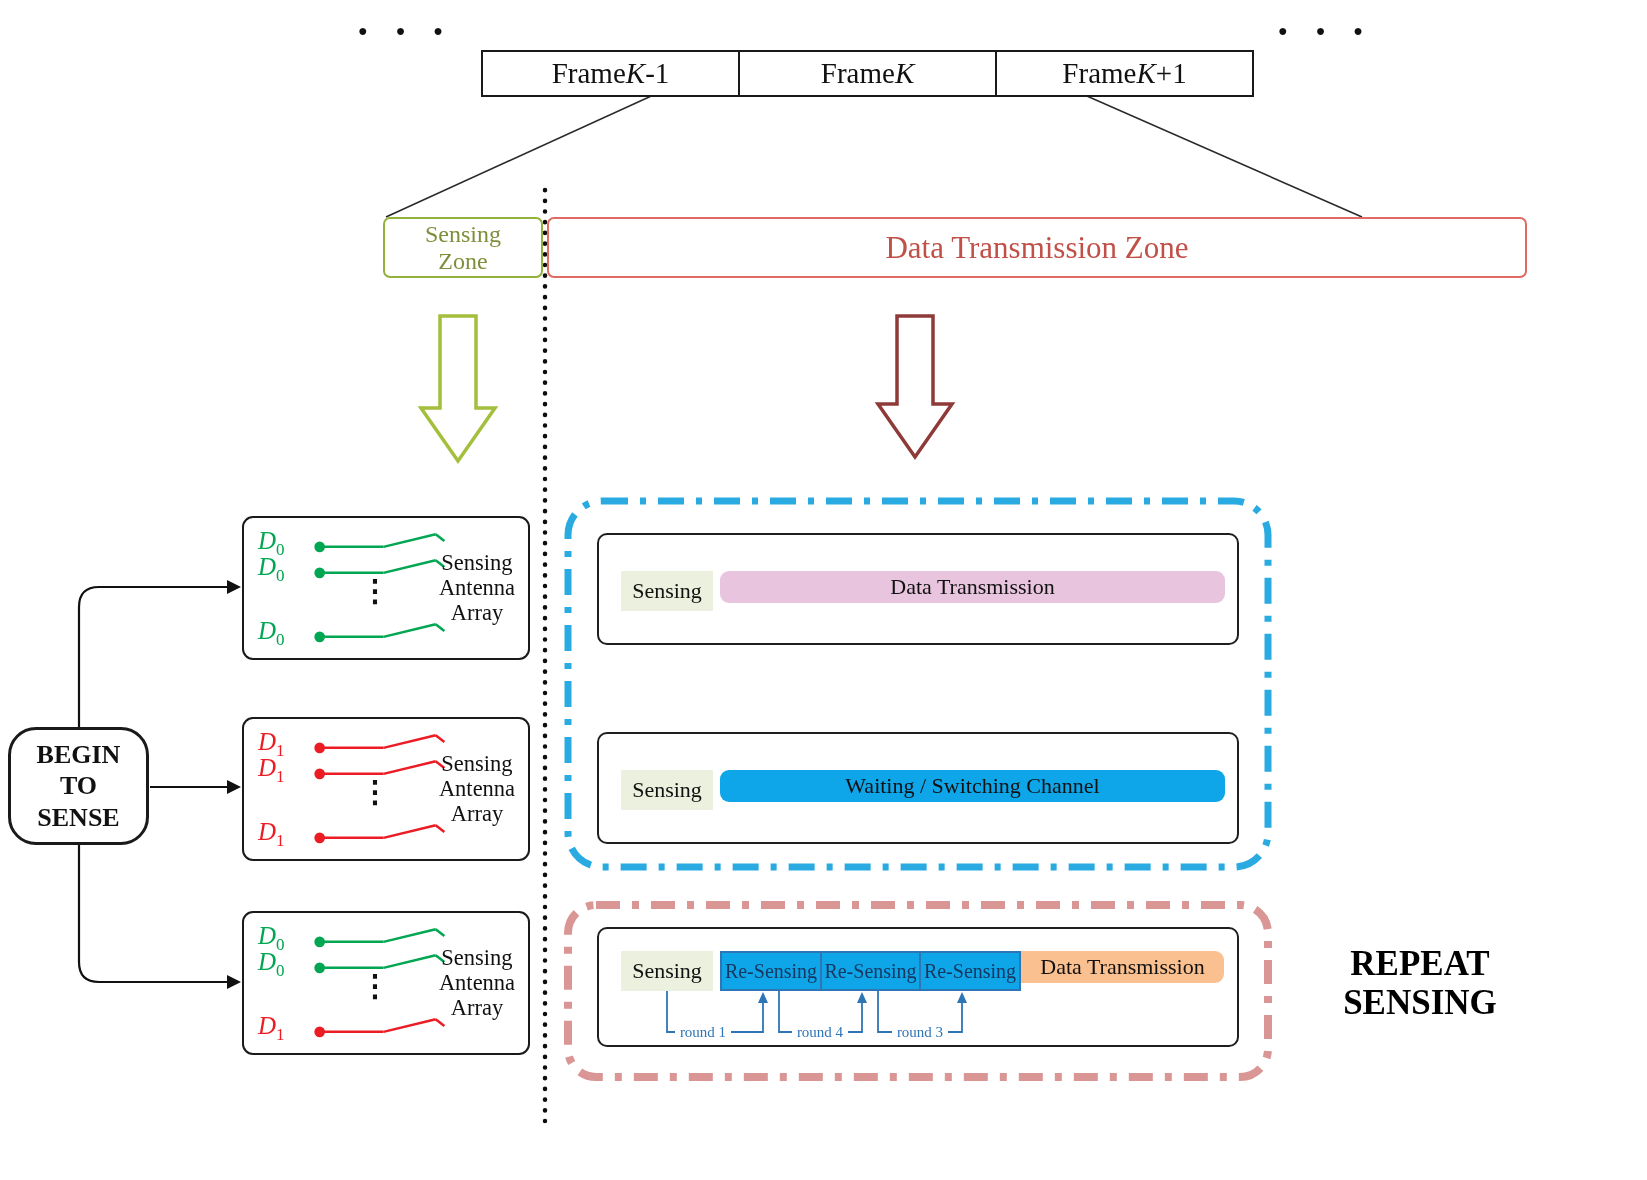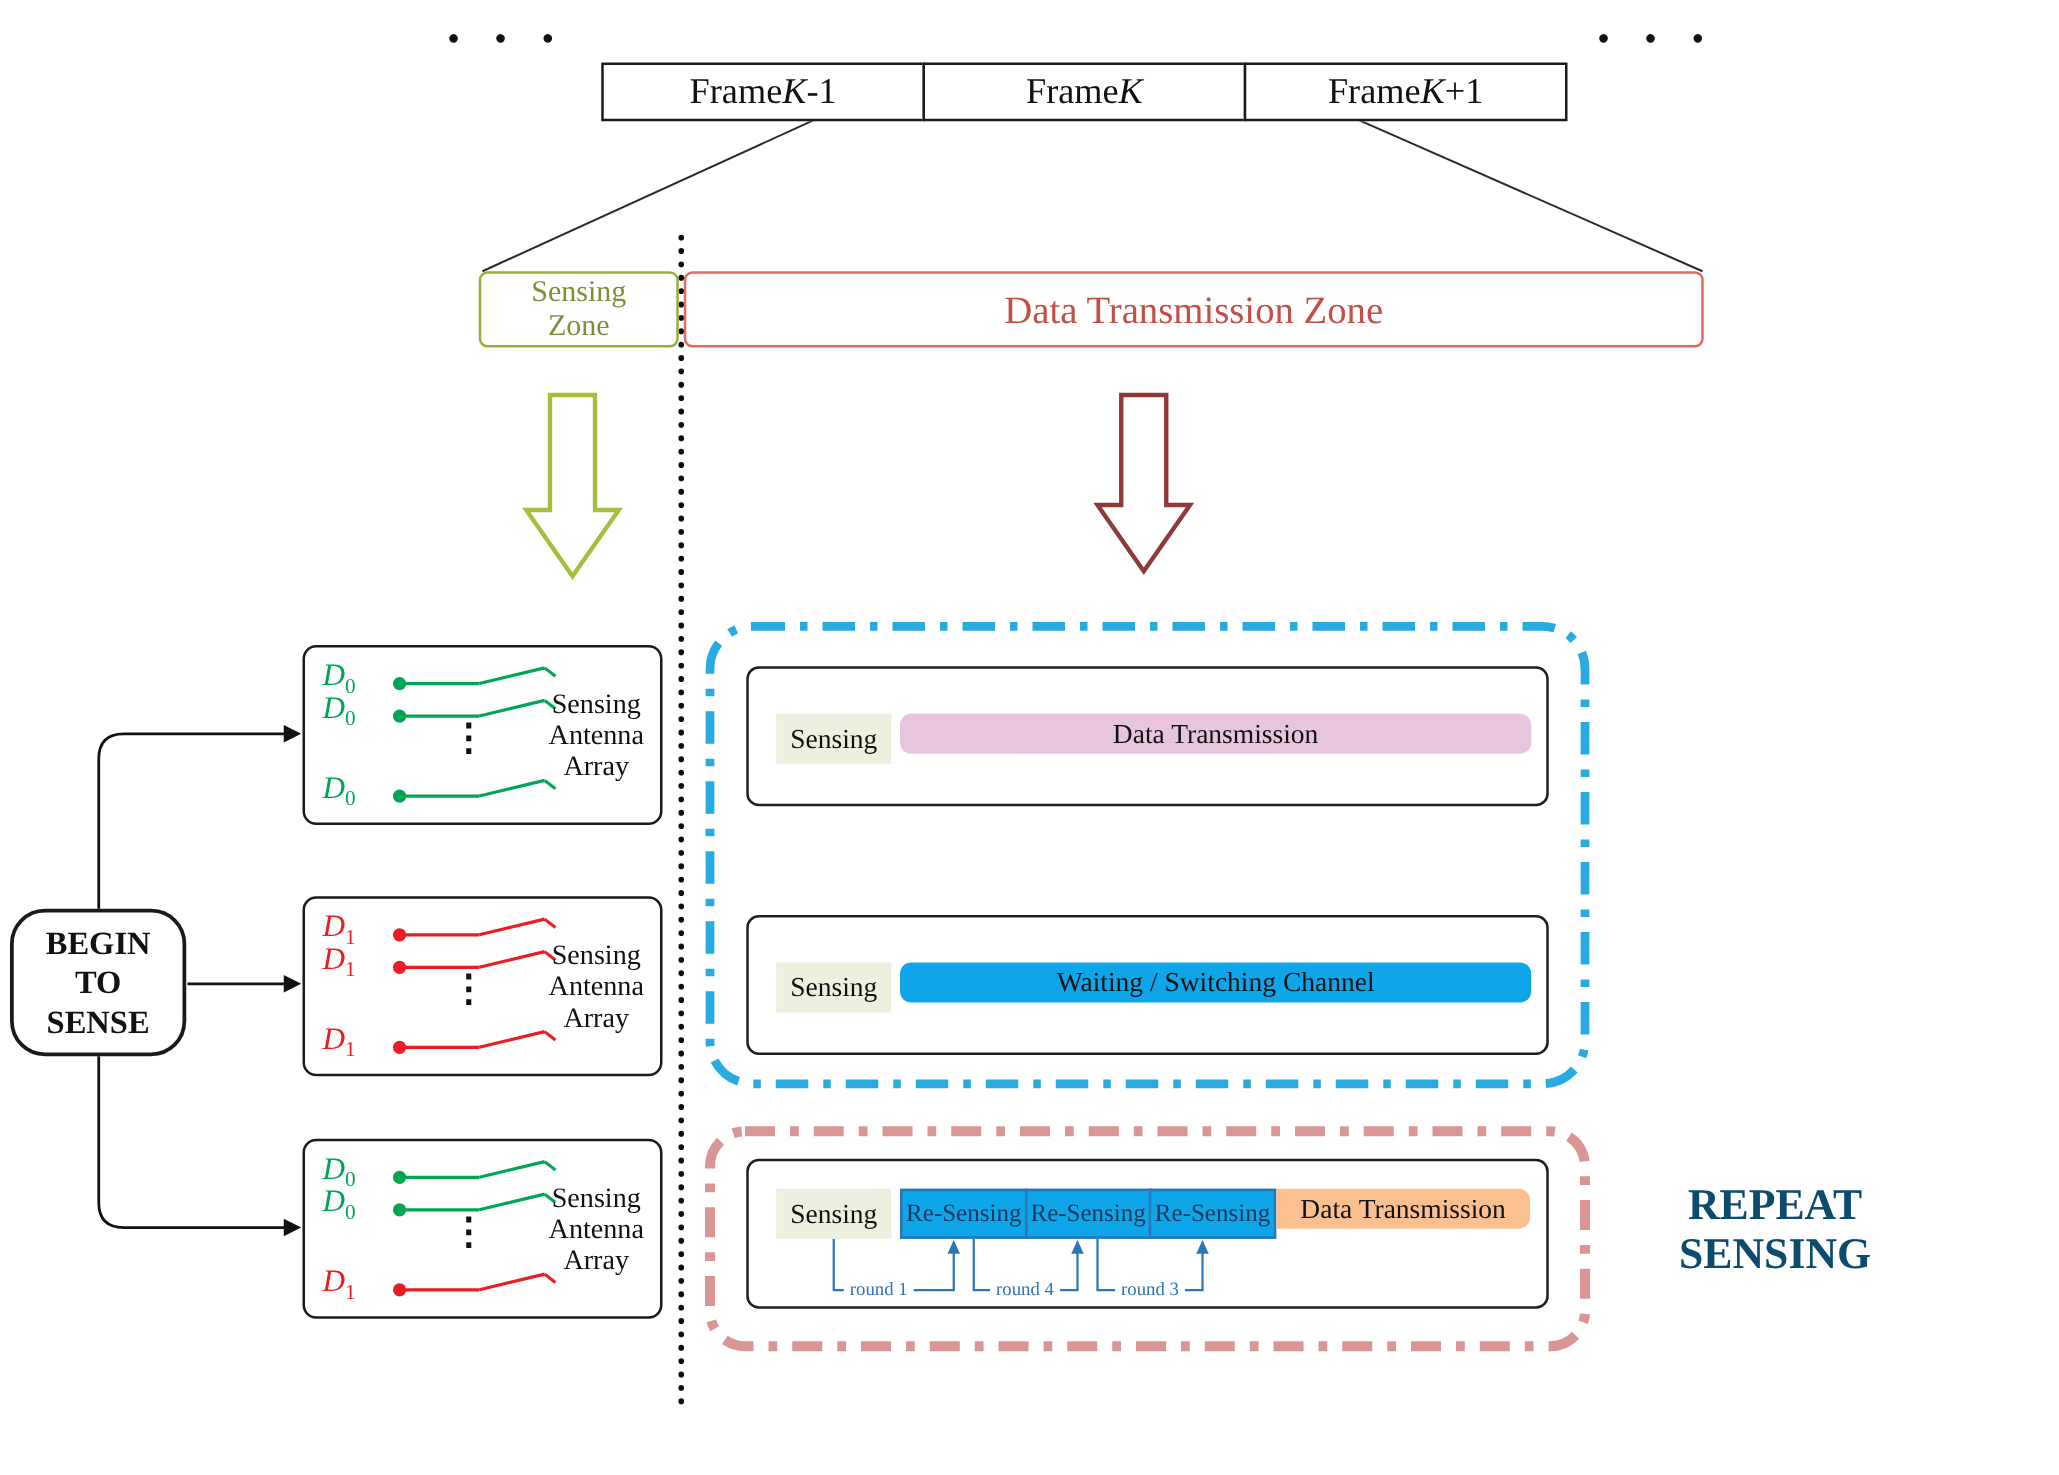--- a/index.html
+++ b/index.html
@@ -21,21 +21,21 @@
   
   .frames { position:absolute; left:481px; top:9px; display:flex;margin-top:41px; }
   .frame-box { width:259px; height:47px; border:2px solid #1a1a1a; display:flex; align-items:center; justify-content:center; font-size:29px; background:#fff; }
   .frame-box + .frame-box { margin-left:-2px; }
   .frame-box .k { font-style:italic; }
   .dots { position:absolute; font-size:16px; letter-spacing:28px; color:#111; top:22px; }
 
   
   .zone { position:absolute; top:217px; height:61px; border-radius:7px; display:flex; flex-direction:column; align-items:center; justify-content:center; background:#fff; }
   .sensing-zone { left:383px; width:160px; border:2px solid #93b23c; color:#7e8f3b; font-size:24px; line-height:1.12; }
-  .data-zone { left:547px; width:816px; border:2px solid #df6b64; color:#c05048; font-size:31px; }
+  .data-zone { left:547px; width:980px; border:2px solid #df6b64; color:#c05048; font-size:31px; }
 
   
   .begin-box { position:absolute; left:8px; top:727px; width:141px; height:118px; border:3px solid #1a1a1a; border-radius:28px; display:flex; flex-direction:column; align-items:center; justify-content:center; font-weight:bold; font-size:26px; line-height:1.2; text-align:center; background:#fff; }
 
   
   .ant-box { position:absolute; left:242px; width:288px; height:144px; border:2px solid #1a1a1a; border-radius:11px; background:#fff; }
   .ant-row { position:absolute; left:14px; height:26px; display:flex; align-items:center; gap:16px; }
   .dlabel { width:36px; font-size:25px; font-style:italic; text-align:left; }
   .dlabel sub { font-size:17px; font-style:normal; }
   .green .dlabel { color:#00a651; }
@@ -63,21 +63,21 @@
   .resense + .resense { margin-left:-2.5px; }
   .bar.orange { left:422px; top:22px; width:203px; background:#fac090; border-radius:0 9px 9px 0; }
   .rounds-svg { position:absolute; left:0; top:62px; }
   .rline { fill:none; stroke:#2e75b6; stroke-width:1.8; }
   .rah { fill:#2e75b6; }
   .round-label { position:absolute; top:94px; width:56px; height:18px; line-height:18px; text-align:center; font-size:15px; color:#2e75b6; background:#fff; }
 
   
   .side-label { position:absolute; text-align:center; font-weight:bold; font-size:35px; line-height:1.12; }
   .blue-label { left:1285px; top:624px; width:230px; color:#29abe2; }
-  .salmon-label { left:1300px; top:944px; width:240px; color:#0c4a6e; }
+  .salmon-label { left:1300px; top:944px; width:240px; color:#000000; }
 </style>
 </head>
 <body>
 
 <div class="canvas">
 
   <svg class="overlay" width="1647" height="1180" viewBox="0 0 1647 1180">
     <line class="thinline" x1="739" y1="56" x2="386" y2="217"></line>
     <line class="thinline" x1="996" y1="56" x2="1362" y2="217"></line>
     <line class="dotline" x1="545" y1="190" x2="545" y2="1128"></line>

